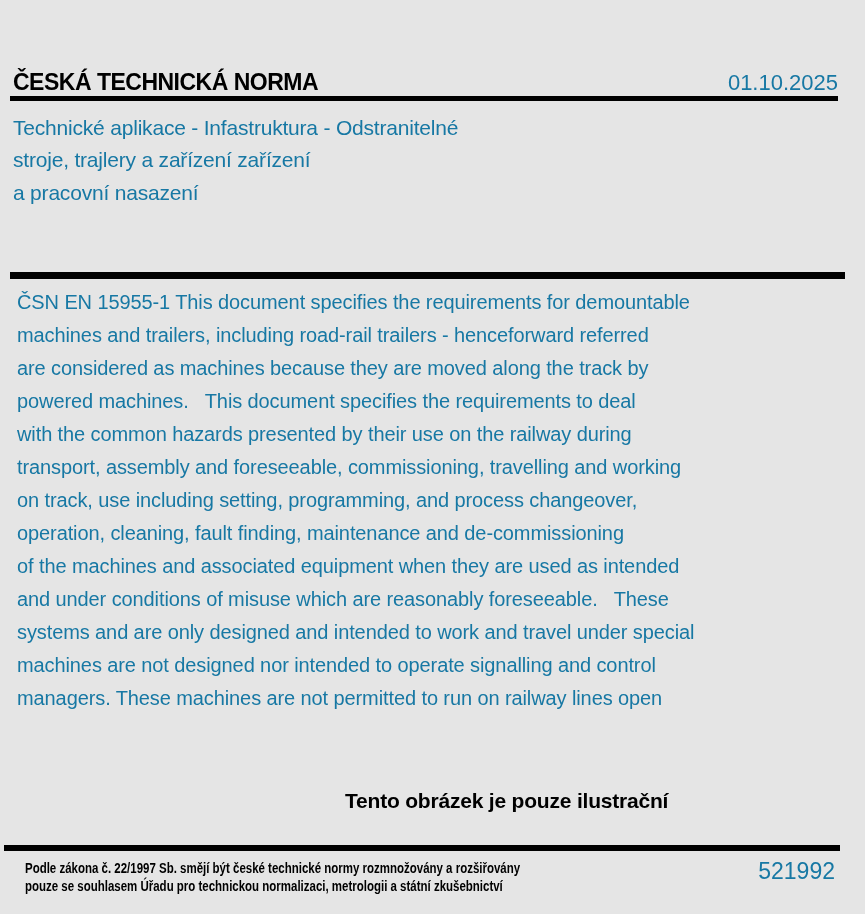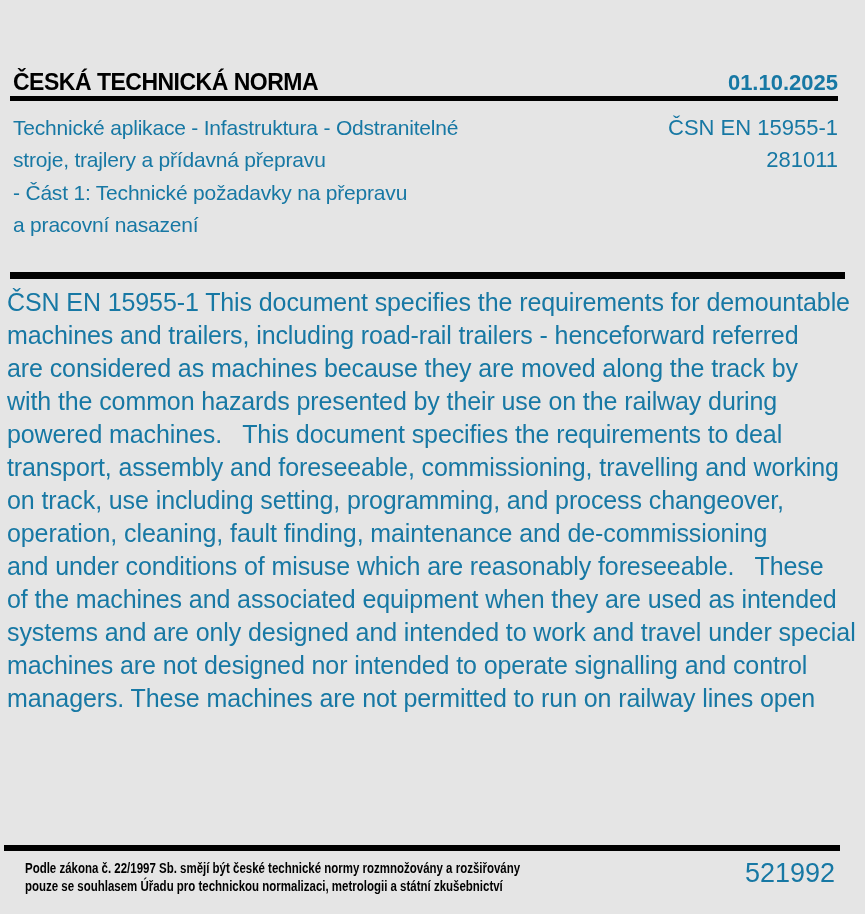--- a/index.html
+++ b/index.html
@@ -26,21 +26,20 @@
     font-weight: bold;
     letter-spacing: -0.5px;
     white-space: pre;
   }
   .doc-date {
     position: absolute;
     right: 27px;
     top: 70px;
     font-size: 22px;
     white-space: pre;
-    font-weight: bold;
   }
   .rule {
     position: absolute;
     background: #000000;
   }
   .rule-header { left: 10px; top: 96px;  width: 828px; height: 5px; }
   .rule-mid    { left: 10px; top: 272px; width: 835px; height: 7px; }
   .rule-footer { left: 4px;  top: 845px; width: 836px; height: 6px; }
 
   .title-block {
@@ -57,23 +56,23 @@
     position: absolute;
     right: 27px;
     top: 112px;
     text-align: right;
     font-size: 22px;
     line-height: 32.4px;
   }
 
   .abstract {
     position: absolute;
-    left: 7px;
+    left: 17px;
     top: 286px;
-    font-size: 25px;
+    font-size: 20px;
     line-height: 33px;
     letter-spacing: -0.1px;
   }
   .abstract .line { white-space: pre; }
 
   .caption {
     position: absolute;
     left: 345px;
     top: 789px;
     font-size: 21px;
@@ -91,69 +90,65 @@
     line-height: 17.5px;
     transform: scaleX(0.82);
     transform-origin: left top;
   }
   .footer-legal .line { white-space: pre; }
 
   .footer-number {
     position: absolute;
     right: 30px;
     top: 858px;
-    font-size: 27px;
+    font-size: 23px;
     white-space: pre;
   }
 </style>
 </head>
 <body>
 
 <div class="page">
 
   <div class="doc-title">ČESKÁ TECHNICKÁ NORMA</div>
 
   <div class="doc-date accent">01.10.2025</div>
 
   <div class="rule rule-header"></div>
 
   <div class="title-block accent">
     <div>
         <div class="line">Technické aplikace - Infastruktura - Odstranitelné</div>
-        <div class="line">stroje, trajlery a přídavná přepravu</div>
-        <div class="line">- Část 1: Technické požadavky na přepravu</div>
+        <div class="line">stroje, trajlery a zařízení zařízení</div>
         <div class="line">a pracovní nasazení</div>
       </div>
   </div>
 
-  <div class="refs accent">
-    <div class="line">ČSN EN 15955-1</div>
-    <div class="line">281011</div>
-  </div>
 
   <div class="rule rule-mid"></div>
 
   <div class="abstract accent">
     <div>
         <div class="line">ČSN EN 15955-1 This document specifies the requirements for demountable</div>
         <div class="line">machines and trailers, including road-rail trailers - henceforward referred</div>
         <div class="line">are considered as machines because they are moved along the track by</div>
+        <div class="line">powered machines.   This document specifies the requirements to deal</div>
         <div class="line">with the common hazards presented by their use on the railway during</div>
-        <div class="line">powered machines.   This document specifies the requirements to deal</div>
         <div class="line">transport, assembly and foreseeable, commissioning, travelling and working</div>
         <div class="line">on track, use including setting, programming, and process changeover,</div>
         <div class="line">operation, cleaning, fault finding, maintenance and de-commissioning</div>
+        <div class="line">of the machines and associated equipment when they are used as intended</div>
         <div class="line">and under conditions of misuse which are reasonably foreseeable.   These</div>
-        <div class="line">of the machines and associated equipment when they are used as intended</div>
         <div class="line">systems and are only designed and intended to work and travel under special</div>
         <div class="line">machines are not designed nor intended to operate signalling and control</div>
         <div class="line">managers. These machines are not permitted to run on railway lines open</div>
       </div>
   </div>
 
+  <div class="caption">Tento obrázek je pouze ilustrační</div>
 
   <div class="rule rule-footer"></div>
 
   <div class="footer-legal">
     <div>
         <div class="line">Podle zákona č. 22/1997 Sb. smějí být české technické normy rozmnožovány a rozšiřovány</div>
         <div class="line">pouze se souhlasem Úřadu pro technickou normalizaci, metrologii a státní zkušebnictví</div>
       </div>
   </div>
 

